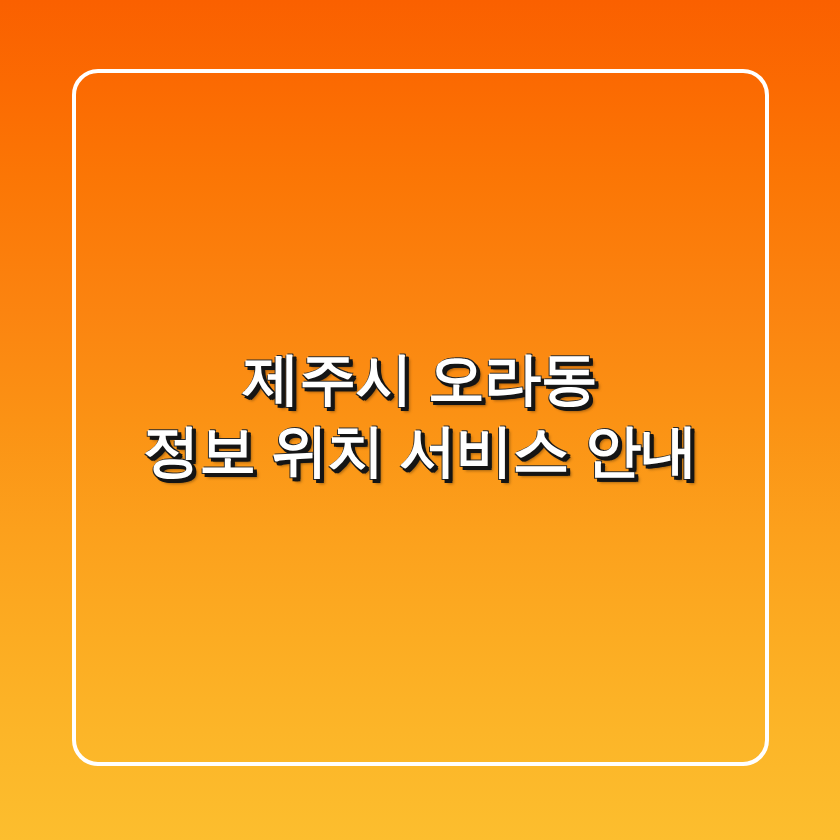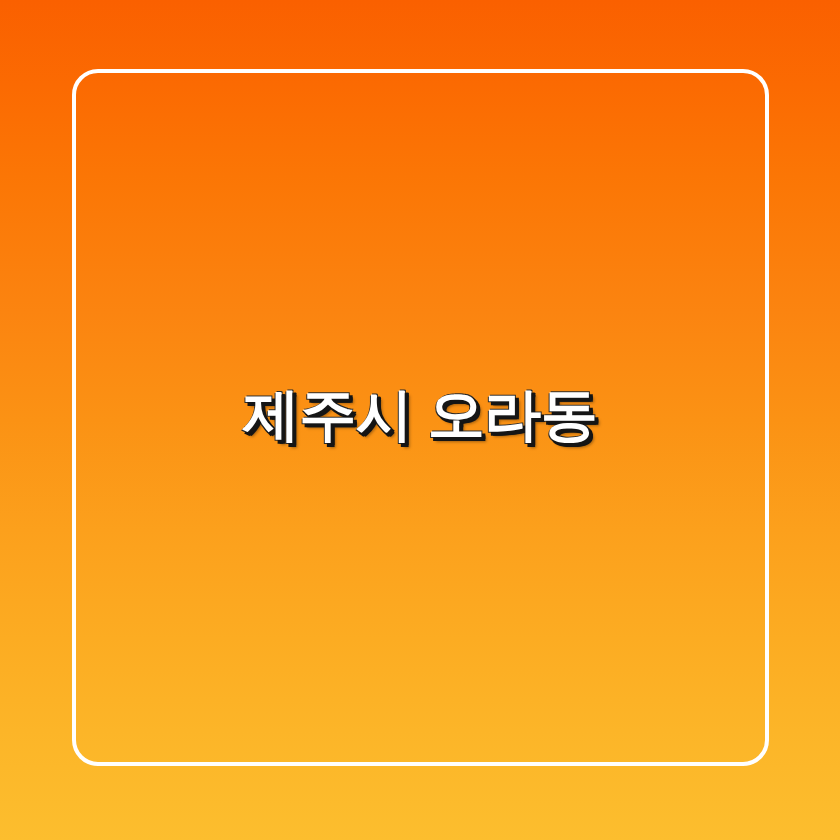--- a/index.html
+++ b/index.html
@@ -84,15 +84,16 @@
 </style>
 </head>
 <body>
 
 <div id="poster">
 
   <div id="frame-border"></div>
 
   <div id="title-block">
     <span class="title-line">제주시 오라동</span>
+    <span class="title-line">정보 위치 서비스 안내</span>
   </div>
 
 </div>
 
 </body></html>

